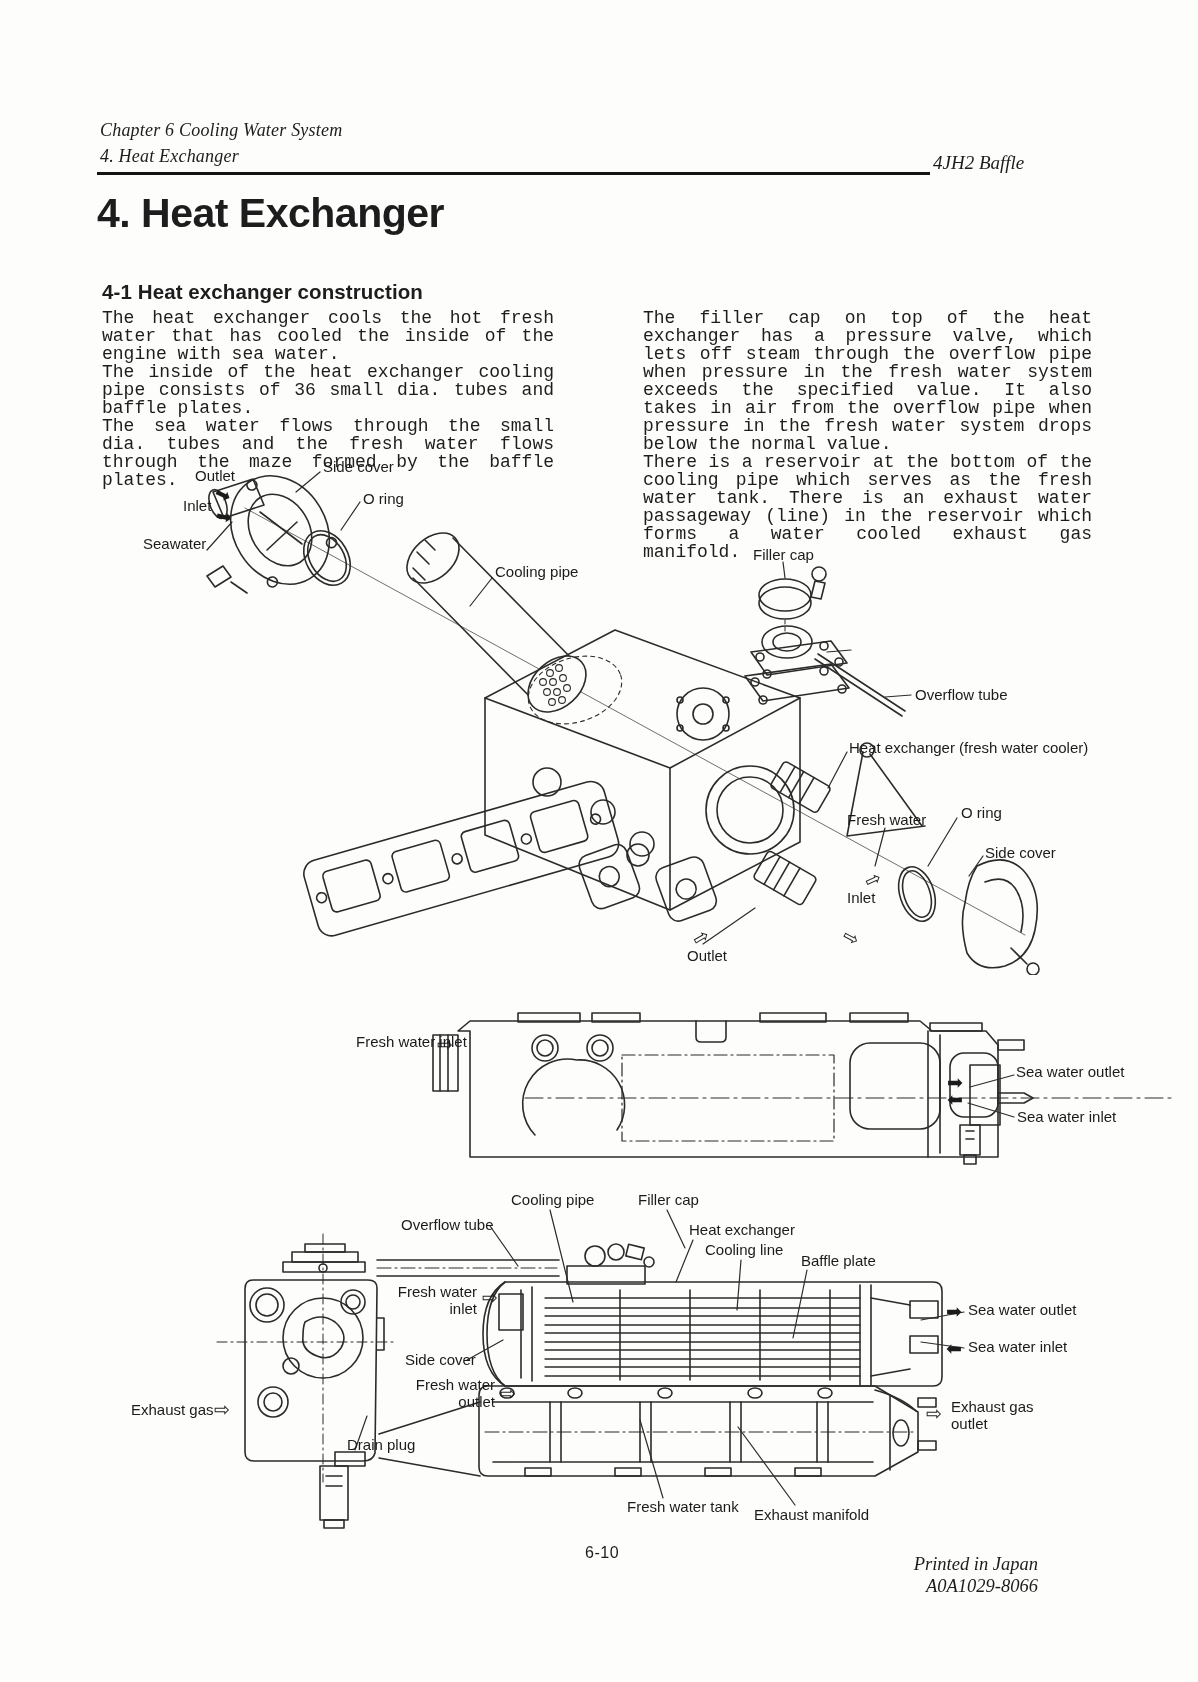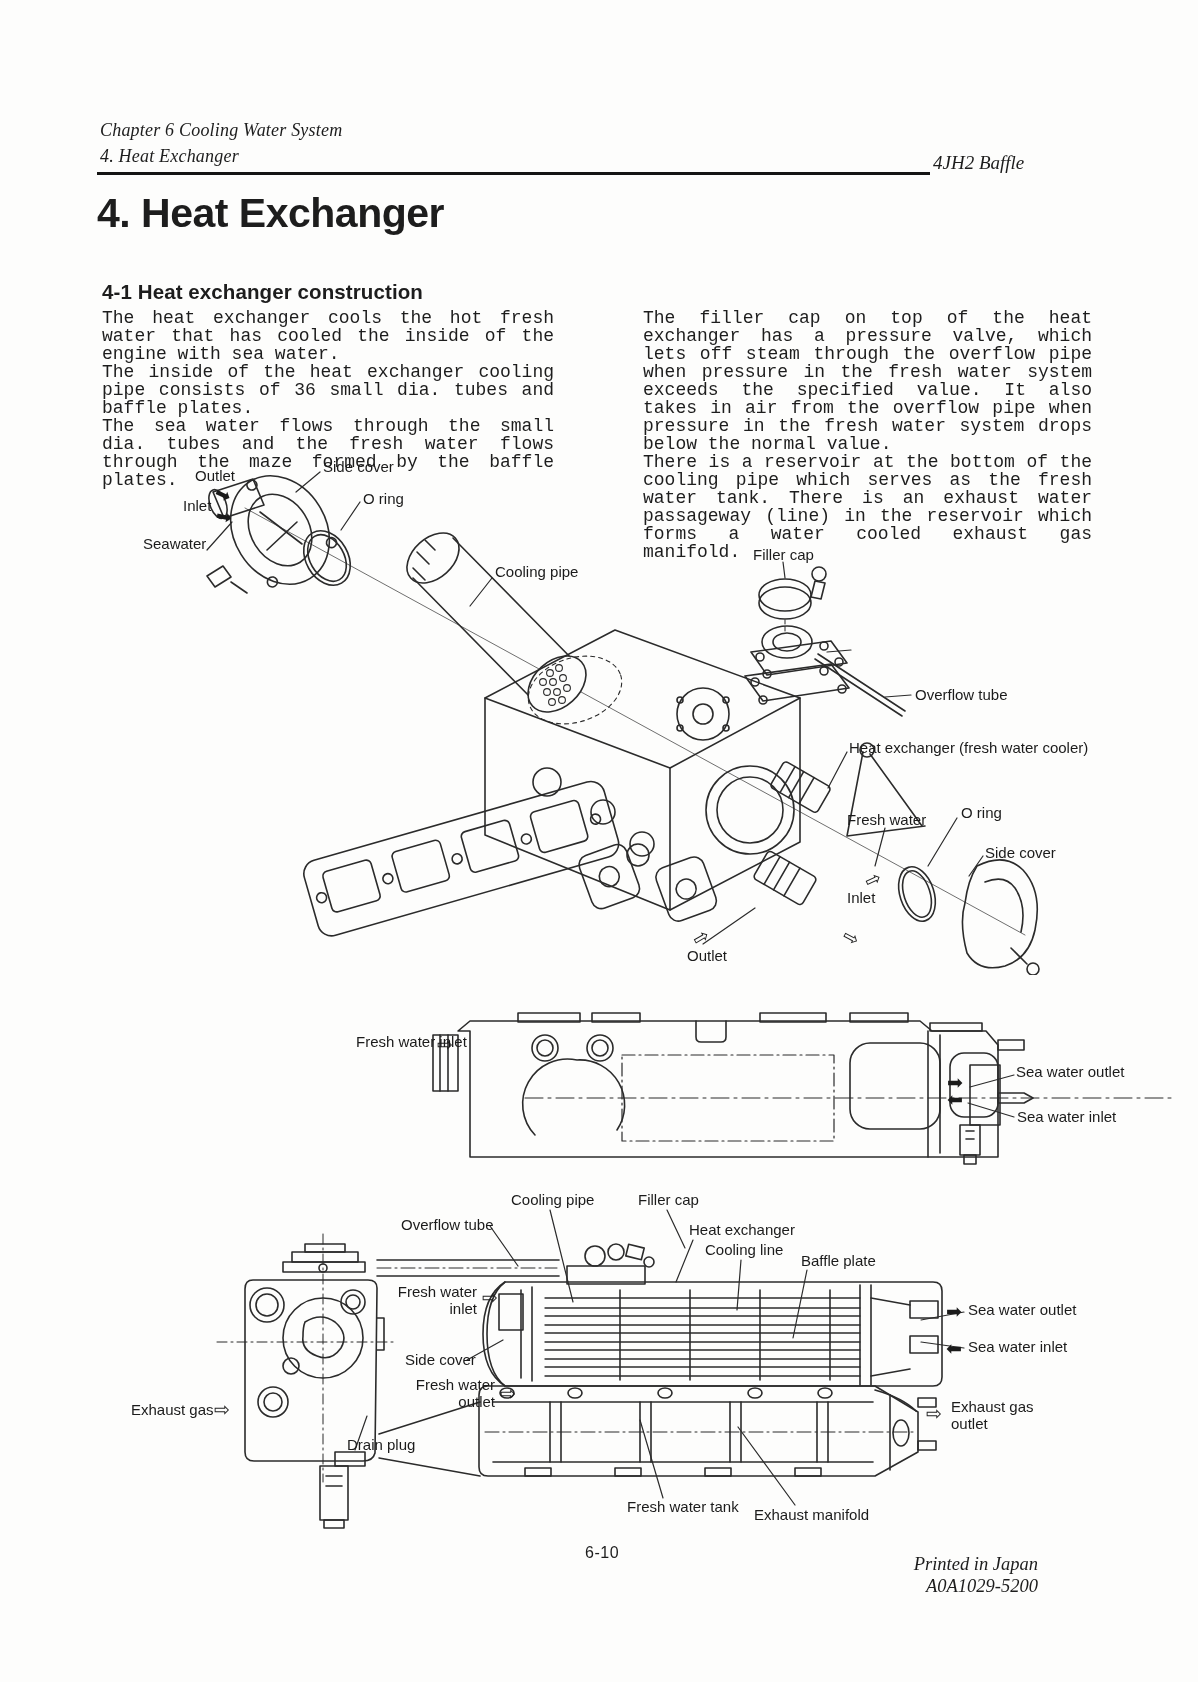--- a/index.html
+++ b/index.html
@@ -377,15 +377,15 @@
       <div class="darrow" style="left: 851px; top: 149px; transform: scaleX(-1);">➡</div>
       <div class="dlabel" style="left: 856px; top: 209px;">Exhaust gas
 outlet</div>
       <div class="darrow" style="left: 831px; top: 214px;">⇨</div>
       <div class="dlabel" style="left: 532px; top: 309px;">Fresh water tank</div>
       <div class="dlabel" style="left: 659px; top: 317px; text-align: center;">Exhaust manifold</div>
     </div>
 
   <div class="abs foot-page" style="left:585px;top:1544px;">6-10</div>
   <div class="abs serifit foot-serif" style="left:828px;top:1554px;width:210px;">Printed in Japan</div>
-  <div class="abs serifit foot-serif" style="left:828px;top:1576px;width:210px;">A0A1029-5200</div>
+  <div class="abs serifit foot-serif" style="left:828px;top:1576px;width:210px;">A0A1029-8066</div>
 
 </div>
 
 </body></html>

